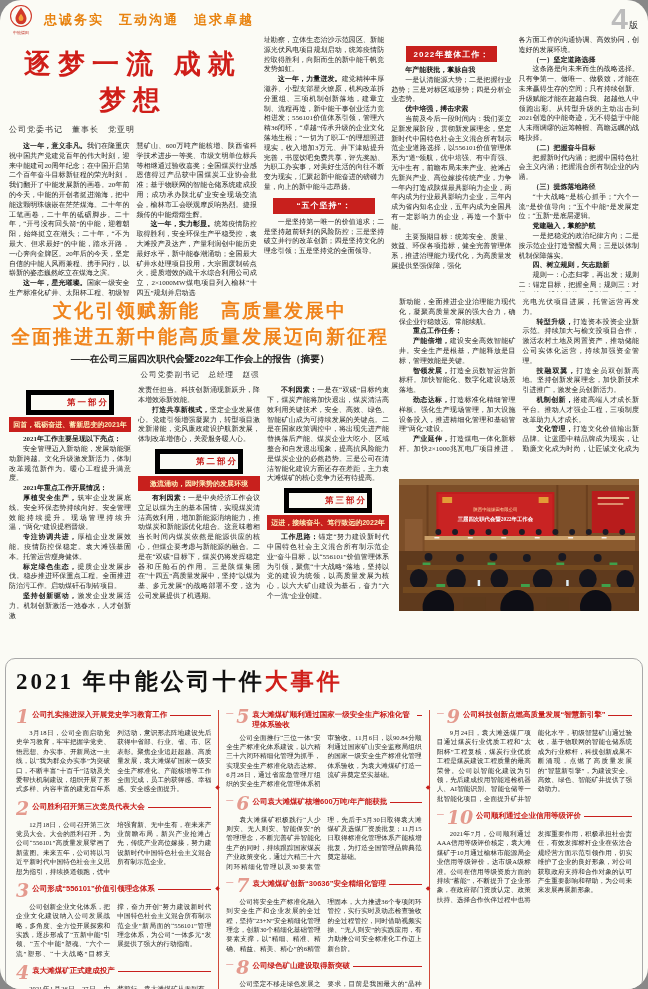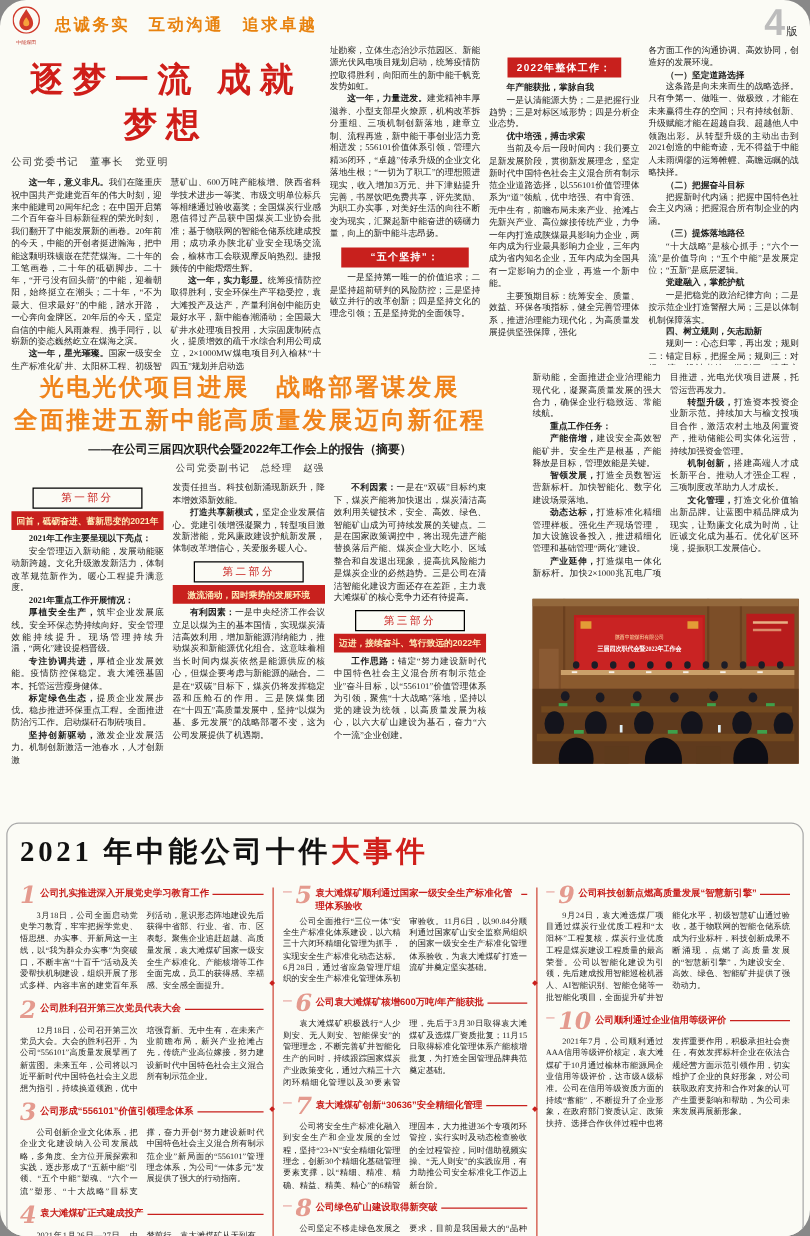--- a/index.html
+++ b/index.html
@@ -20,23 +20,23 @@
   .para { font-size:7px; line-height:1.4; text-align:justify; text-indent:2em; color:#1d1d1d; }
   .para.ni { text-indent:0; }
   .para.b { font-weight:bold; }
   .para b { font-weight:bold; }
   .ncol { width:121px; overflow:hidden; }
   .twocol { column-count:2; column-gap:7px; overflow:hidden; }
   .banner { display:block; width:84%; margin:5px auto 4px; background:#c8201d; color:#fff;
             font-family:"Liberation Sans","DejaVu Sans",sans-serif; font-weight:bold;
             font-size:8px; text-align:center; padding:2.5px 2px; letter-spacing:1px; }
   .banner.mt { margin-top:10px; width:76%; }
-  .partbox { width:72%; margin:4px auto 2px; border:1px solid #000000; color:#c8201d;
-             font-family:"Liberation Sans","DejaVu Sans",sans-serif; font-weight:normal;
-             font-size:8.5px; text-align:center; padding:1.5px 0; letter-spacing:2px; }
+  .partbox { width:72%; margin:4px auto 2px; border:5px solid #000000; color:#c8201d;
+             font-family:"Liberation Sans","DejaVu Sans",sans-serif; font-weight:bold;
+             font-size:8.5px; text-align:right; padding:1.5px 0; letter-spacing:2px; }
   .partbar { background:#c8201d; color:#ffedb8; font-family:"Liberation Sans","DejaVu Sans",sans-serif;
              font-weight:bold; font-size:7px; text-align:center; padding:2.5px 1px; margin-bottom:3px; }
   
   .row1 { display:flex; gap:7px; padding:2px 9px 0; height:258px; }
   .blockA { width:249px; }
   .a1-title { font-size:27px; font-weight:900; color:#cf1e19; text-align:center;
               letter-spacing:7px; margin:10px 0 6px; font-family:"Liberation Serif",serif; }
   .a1-sub { font-family:"Liberation Sans","DejaVu Sans",sans-serif; font-weight:bold;
             font-size:10px; text-align:center; margin-bottom:5px; }
   .a1-by { font-size:8px; text-align:left; color:#333; margin-bottom:7px; letter-spacing:1px; }
@@ -44,21 +44,21 @@
   
   .row2 { display:flex; gap:8px; padding:0 9px; margin-top:6px; height:352px; }
   .r2-left { width:382px; }
   .a2-title { font-family:"Liberation Sans","DejaVu Sans",sans-serif; font-weight:bold;
               color:#f0841c; font-size:19px; text-align:center; letter-spacing:2px; line-height:1.35; }
   .a2-sub { font-family:"Liberation Sans","DejaVu Sans",sans-serif; font-weight:bold;
             font-size:9.5px; text-align:center; margin-top:4px; }
   .a2-by { font-size:7.5px; text-align:center; color:#333; margin:4px 0 6px; letter-spacing:1px; }
   .cols3 { display:flex; gap:7px; height:250px; }
   .cols3 .ncol { width:122px; }
-  .r2-right { flex:1;margin-left:27px; }
+  .r2-right { flex:1; }
   .rtext { height:176px; }
   .photo { margin-top:5px; width:100%; height:132px; background:#6e4423; }
   
   .events { margin:8px 5px 0; border:1.5px solid #a9a9a9; border-radius:10px;
             height:332px; padding:4px 10px 6px; background:#fbfbf5; }
   .ev-title { font-size:23px; font-weight:900; letter-spacing:3px;
               font-family:"Liberation Serif",serif; margin:3px 0 5px; color:#111; }
   .ev-title .red { color:#d01f1a; }
   .groups { display:flex; gap:7px; height:288px; }
   .group { flex:1 1 0; overflow:hidden; }
@@ -139,21 +139,21 @@
           <p class="para">一是把稳党的政治纪律方向；二是按示范企业打造警醒大局；三是以体制机制保障落实。</p>
           <p class="para b">四、树立规则，矢志励新</p>
           <p class="para">规则一：心态归零，再出发；规则二：锚定目标，把握全局；规则三：对标一流，设计考核；规则四：建章立制，业务融通；规则五：党员带头，硬核担当。</p>
         </div>
     </div>
   </section>
 
   <section class="row2">
     <div class="r2-left">
       <div>
-        <div class="a2-title">光电光伏项目进展　战略部署谋发展</div>
+        <div class="a2-title">文化引领赋新能　高质量发展中</div>
         <div class="a2-title">全面推进五新中能高质量发展迈向新征程</div>
         <p class="a2-sub">——在公司三届四次职代会暨2022年工作会上的报告（摘要）</p>
         <p class="a2-by">公司党委副书记　总经理　赵强</p>
       </div>
       <div class="cols3">
         <div class="ncol">
           <div class="partbox">第一部分</div>
           <div class="partbar">回首，砥砺奋进、蓄新思变的2021年</div>
           <div>
               <p class="para b">2021年工作主要呈现以下亮点：</p>
@@ -190,20 +190,21 @@
     </div>
     <div class="r2-right">
       <div class="twocol rtext">
           <p class="para ni">新动能，全面推进企业治理能力现代化，凝聚高质量发展的强大合力，确保企业行稳致远、常能续航。</p>
           <p class="para b">重点工作任务：</p>
           <p class="para"><b>产能倍增，</b>建设安全高效智能矿井。安全生产是根基，产能释放是目标，管理效能是关键。</p>
           <p class="para"><b>智领发展，</b>打造全员数智运营新标杆。加快智能化、数字化建设场景落地。</p>
           <p class="para"><b>劲态达标，</b>打造标准化精细管理样板。强化生产现场管理，加大设施设备投入，推进精细化管理和基础管理“两化”建设。</p>
           <p class="para"><b>产业延伸，</b>打造煤电一体化新标杆。加快2×1000兆瓦电厂项目推进，光电光伏项目进展，托管运营再发力。</p>
           <p class="para"><b>转型升级，</b>打造资本投资企业新示范。持续加大与榆文投项目合作，激活农村土地及闲置资产，推动储能公司实体化运营，持续加强资金管理。</p>
+          <p class="para"><b>技融双翼，</b>打造全员双创新高地。坚持创新发展理念，加快新技术引进推广，激发全员创新活力。</p>
           <p class="para"><b>机制创新，</b>搭建高端人才成长新平台。推动人才强企工程，三项制度改革助力人才成长。</p>
           <p class="para"><b>文化管理，</b>打造文化价值输出新品牌。让蓝图中精品牌成为现实，让勤廉文化成为时尚，让匠诚文化成为基石。优化矿区环境，提振职工发展信心。</p>
         </div>
       <div class="photo">
         <svg width="100%" height="132" viewBox="0 0 244 132" preserveAspectRatio="none">
           <rect width="244" height="132" fill="#7c4e28"></rect>
           <rect x="28" y="0" width="2" height="72" fill="#6b401f"></rect>
             <rect x="160" y="0" width="2" height="72" fill="#6b401f"></rect>
           <rect x="190" y="0" width="2" height="72" fill="#6b401f"></rect>
           <rect x="0" y="0" width="244" height="6" fill="#93683c"></rect>

